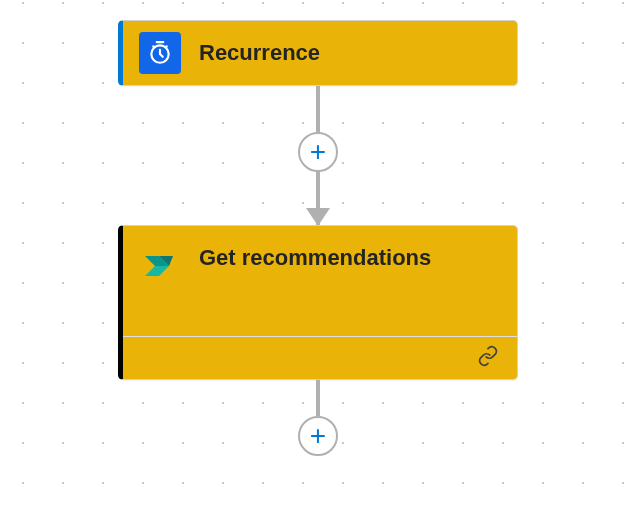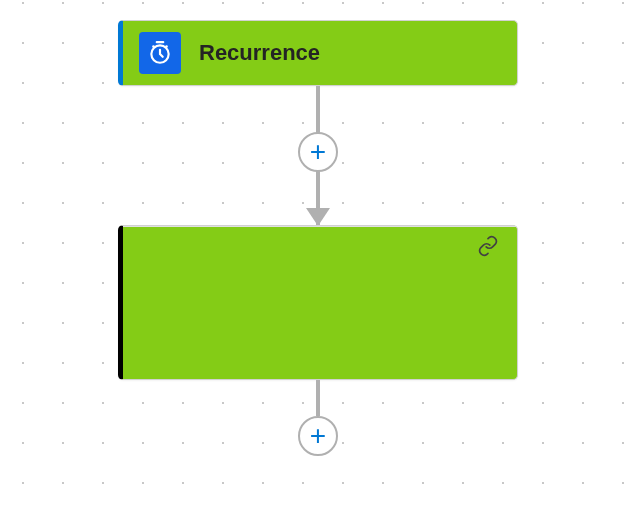--- a/index.html
+++ b/index.html
@@ -25,21 +25,21 @@
       background-size: 40px 40px;
       background-position: 3px 23px;
     }
     .canvas {
       position: relative;
       width: 100%;
       height: 100%;
     }
     .node-card {
       position: absolute;
-      background: #84cc16;
+      background: #eab308;
       border: 1px solid #d1d1d1;
       border-radius: 5px;
       box-shadow: 0 1px 2px rgba(0,0,0,0.05);
       display: flex;
       flex-direction: column;
     }
     .node-card.node1 {
       left: 118px;
       top: 20px;
       width: 400px;
@@ -174,20 +174,30 @@
   </div>
 
   <div class="connector c1"></div>
   <div class="arrow-head"></div>
 
   <div class="add-button btn1">
     <span class="plus">+</span>
   </div>
 
   <div class="node-card node2">
+    <div class="node-header">
+      <div class="node-icon-box transparent">
+        <svg width="42" height="42" viewBox="0 0 42 42">
+          <path d="M6 12 L20 12 L30 22 L16 22 Z" fill="#0d9488"></path>
+          <path d="M16 22 L30 22 L20 32 L6 32 Z" fill="#14b8a6"></path>
+          <path d="M20 12 L34 12 L30 22 Z" fill="#0f766e"></path>
+        </svg>
+      </div>
+      <div class="node-title">Get recommendations</div>
+    </div>
     <div class="node-footer">
       <span class="link-icon">
         <svg width="22" height="22" viewBox="0 0 24 24" fill="none">
           <path d="M10 13a5 5 0 0 0 7 0l3-3a5 5 0 0 0-7-7l-1 1" stroke="#424242" stroke-width="1.8" stroke-linecap="round"></path>
           <path d="M14 11a5 5 0 0 0-7 0l-3 3a5 5 0 0 0 7 7l1-1" stroke="#424242" stroke-width="1.8" stroke-linecap="round"></path>
         </svg>
       </span>
     </div>
   </div>
 

